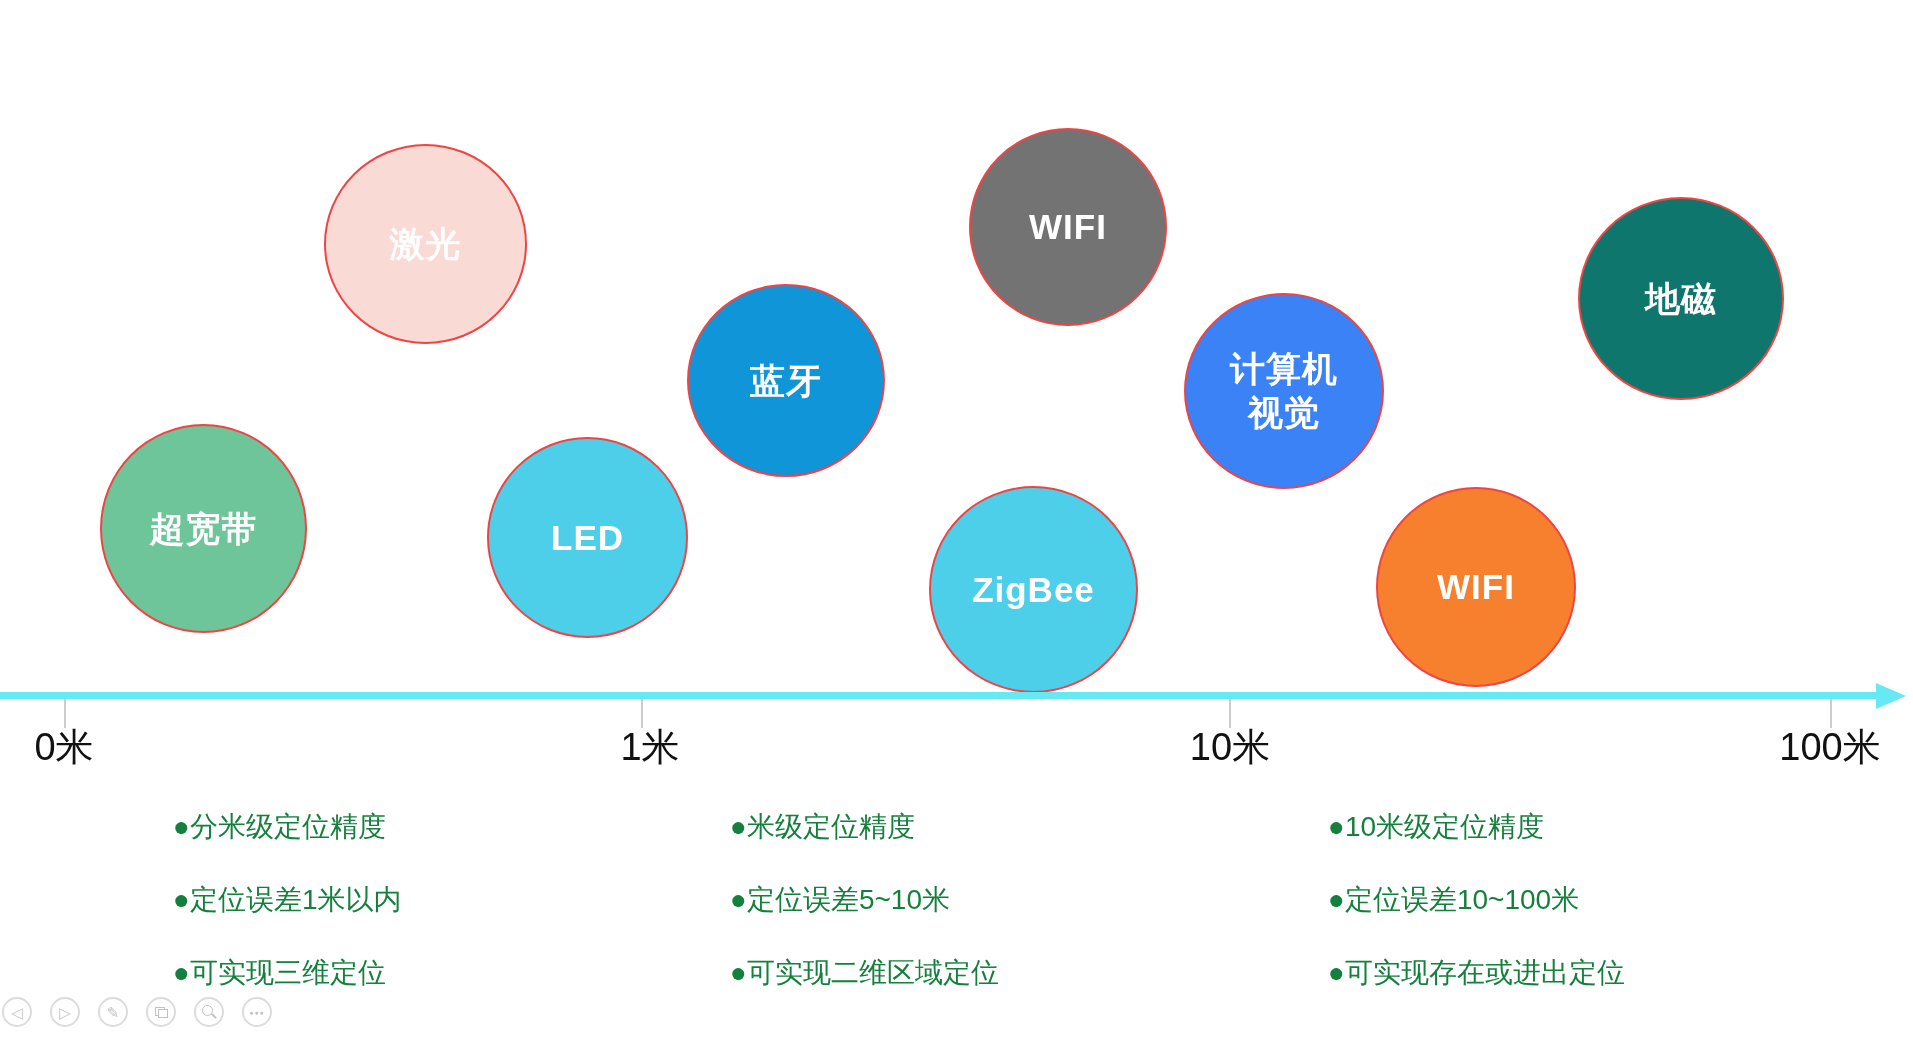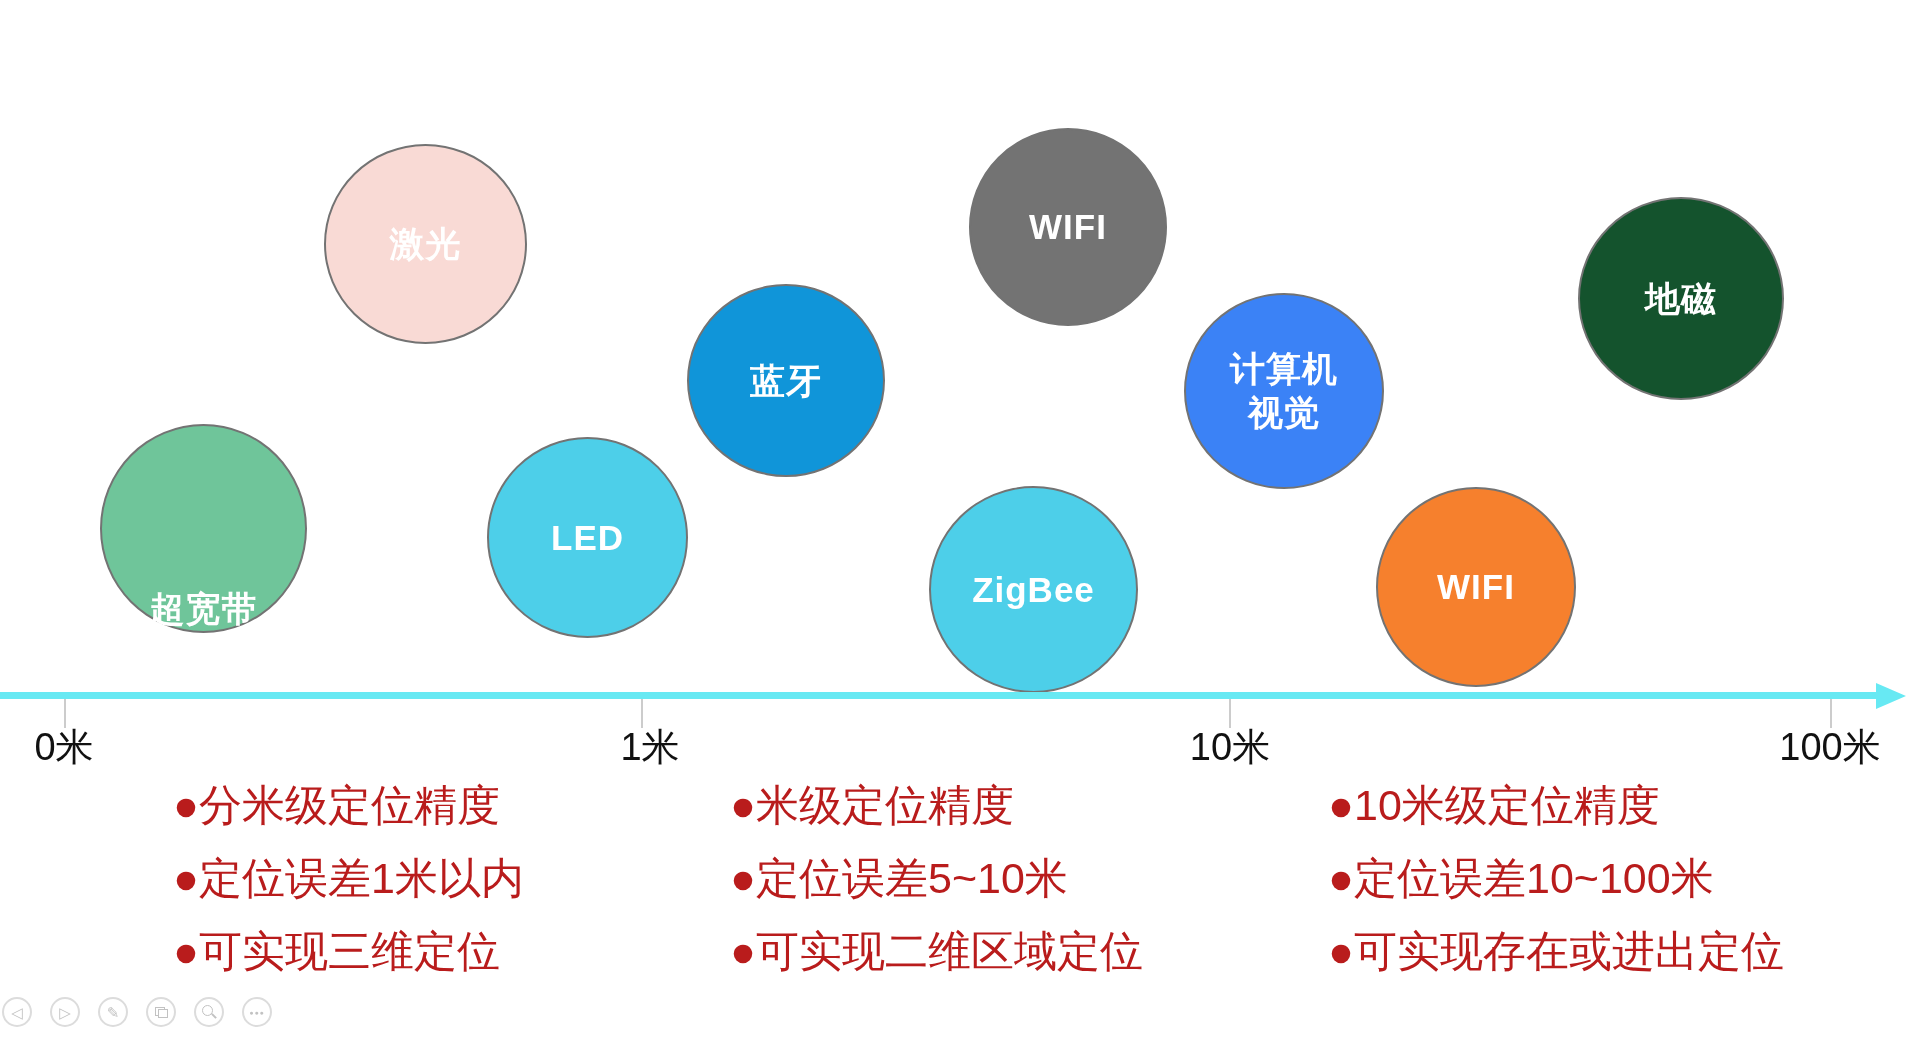--- a/index.html
+++ b/index.html
@@ -1,35 +1,35 @@
 <!DOCTYPE html>
 <html><head>
 <meta charset="utf-8">
 <style>
   html,body{margin:0;padding:0;background:#fff;}
   .stage{position:relative;width:1913px;height:1038px;background:#ffffff;overflow:hidden;
          font-family:"Liberation Sans","DejaVu Sans",sans-serif;}
 
   
-  .bubble{position:absolute;border:2px solid #737373;border-radius:50%;
+  .bubble{position:absolute;border:2px solid #ef4444;border-radius:50%;
           box-sizing:border-box;display:flex;align-items:center;justify-content:center;
           text-align:center;}
   .bubble .lbl{color:#ffffff;font-weight:700;font-size:35px;line-height:44px;letter-spacing:1px;}
 
   
   .axis-line{position:absolute;left:0;top:692px;width:1878px;height:7px;}
   .axis-arrow{position:absolute;left:1876px;top:683px;width:0;height:0;
               border-top:13px solid transparent;border-bottom:13px solid transparent;
               border-left:30px solid #67e9f3;}
   .tick{position:absolute;top:699px;width:2px;height:29px;background:#cccccc;}
   .tick-label{position:absolute;top:722px;width:180px;text-align:center;
               color:#111111;font-size:38px;font-weight:400;}
 
   
-  .bullet-col{position:absolute;top:784px;color:#b91c1c;font-size:43px;font-weight:400;}
+  .bullet-col{position:absolute;top:806px;color:#15803d;font-size:28px;font-weight:400;}
   .bullet-col p{margin:0 0 31px 0;line-height:42px;white-space:nowrap;}
 
   
   .toolbar{position:absolute;left:2px;top:997px;display:flex;gap:18px;}
   .tb-btn{width:30px;height:30px;border:2px solid #dcdcdc;border-radius:50%;
           box-sizing:border-box;background:#ffffff;display:flex;align-items:center;
           justify-content:center;color:#c2c2c2;font-size:15px;line-height:1;padding:0;cursor:pointer;}
   .tb-btn .glyph{pointer-events:none;}
   .tb-btn .glyph.small{font-size:7px;letter-spacing:1px;}
   
@@ -43,21 +43,21 @@
   .icon-zoom::before{content:"";position:absolute;left:0;top:0;width:9px;height:9px;
           border:1.5px solid #c2c2c2;border-radius:50%;}
   .icon-zoom::after{content:"";position:absolute;right:1px;bottom:0;width:2px;height:6px;
           background:#c2c2c2;transform:rotate(-45deg);}
 </style>
 </head>
 <body>
 
 <div class="stage">
 
-  <div class="bubble" style="left: 100px; top: 424px; width: 207px; height: 209px; background-color: rgb(111, 197, 154); align-items: flex-end;">
+  <div class="bubble" style="left: 100px; top: 424px; width: 207px; height: 209px; background-color: rgb(111, 197, 154);">
     <span class="lbl">超宽带</span>
   </div>
 
   <div class="bubble" style="left: 324px; top: 144px; width: 203px; height: 200px; background-color: rgb(249, 218, 213);">
     <span class="lbl">激光</span>
   </div>
 
   <div class="bubble" style="left: 487px; top: 437px; width: 201px; height: 201px; background-color: rgb(77, 207, 233);">
     <span class="lbl">LED</span>
   </div>
@@ -78,21 +78,21 @@
     <span class="lbl">
       <span style="display:block">计算机</span>
       <span style="display:block">视觉</span>
     </span>
   </div>
 
   <div class="bubble" style="left: 1376px; top: 487px; width: 200px; height: 200px; background-color: rgb(246, 128, 45);">
     <span class="lbl">WIFI</span>
   </div>
 
-  <div class="bubble" style="left: 1578px; top: 197px; width: 206px; height: 203px; background-color: #14532d;">
+  <div class="bubble" style="left: 1578px; top: 197px; width: 206px; height: 203px; background-color: #0f766e;">
     <span class="lbl">地磁</span>
   </div>
 
   <div class="axis-line" style="background-color: rgb(103, 233, 243);"></div>
   <div class="axis-arrow" style="border-left-color: rgb(103, 233, 243);"></div>
 
   <div class="tick" style="left:64px;"></div>
   <div class="tick" style="left:641px;"></div>
   <div class="tick" style="left:1229px;"></div>
   <div class="tick" style="left:1830px;"></div>

